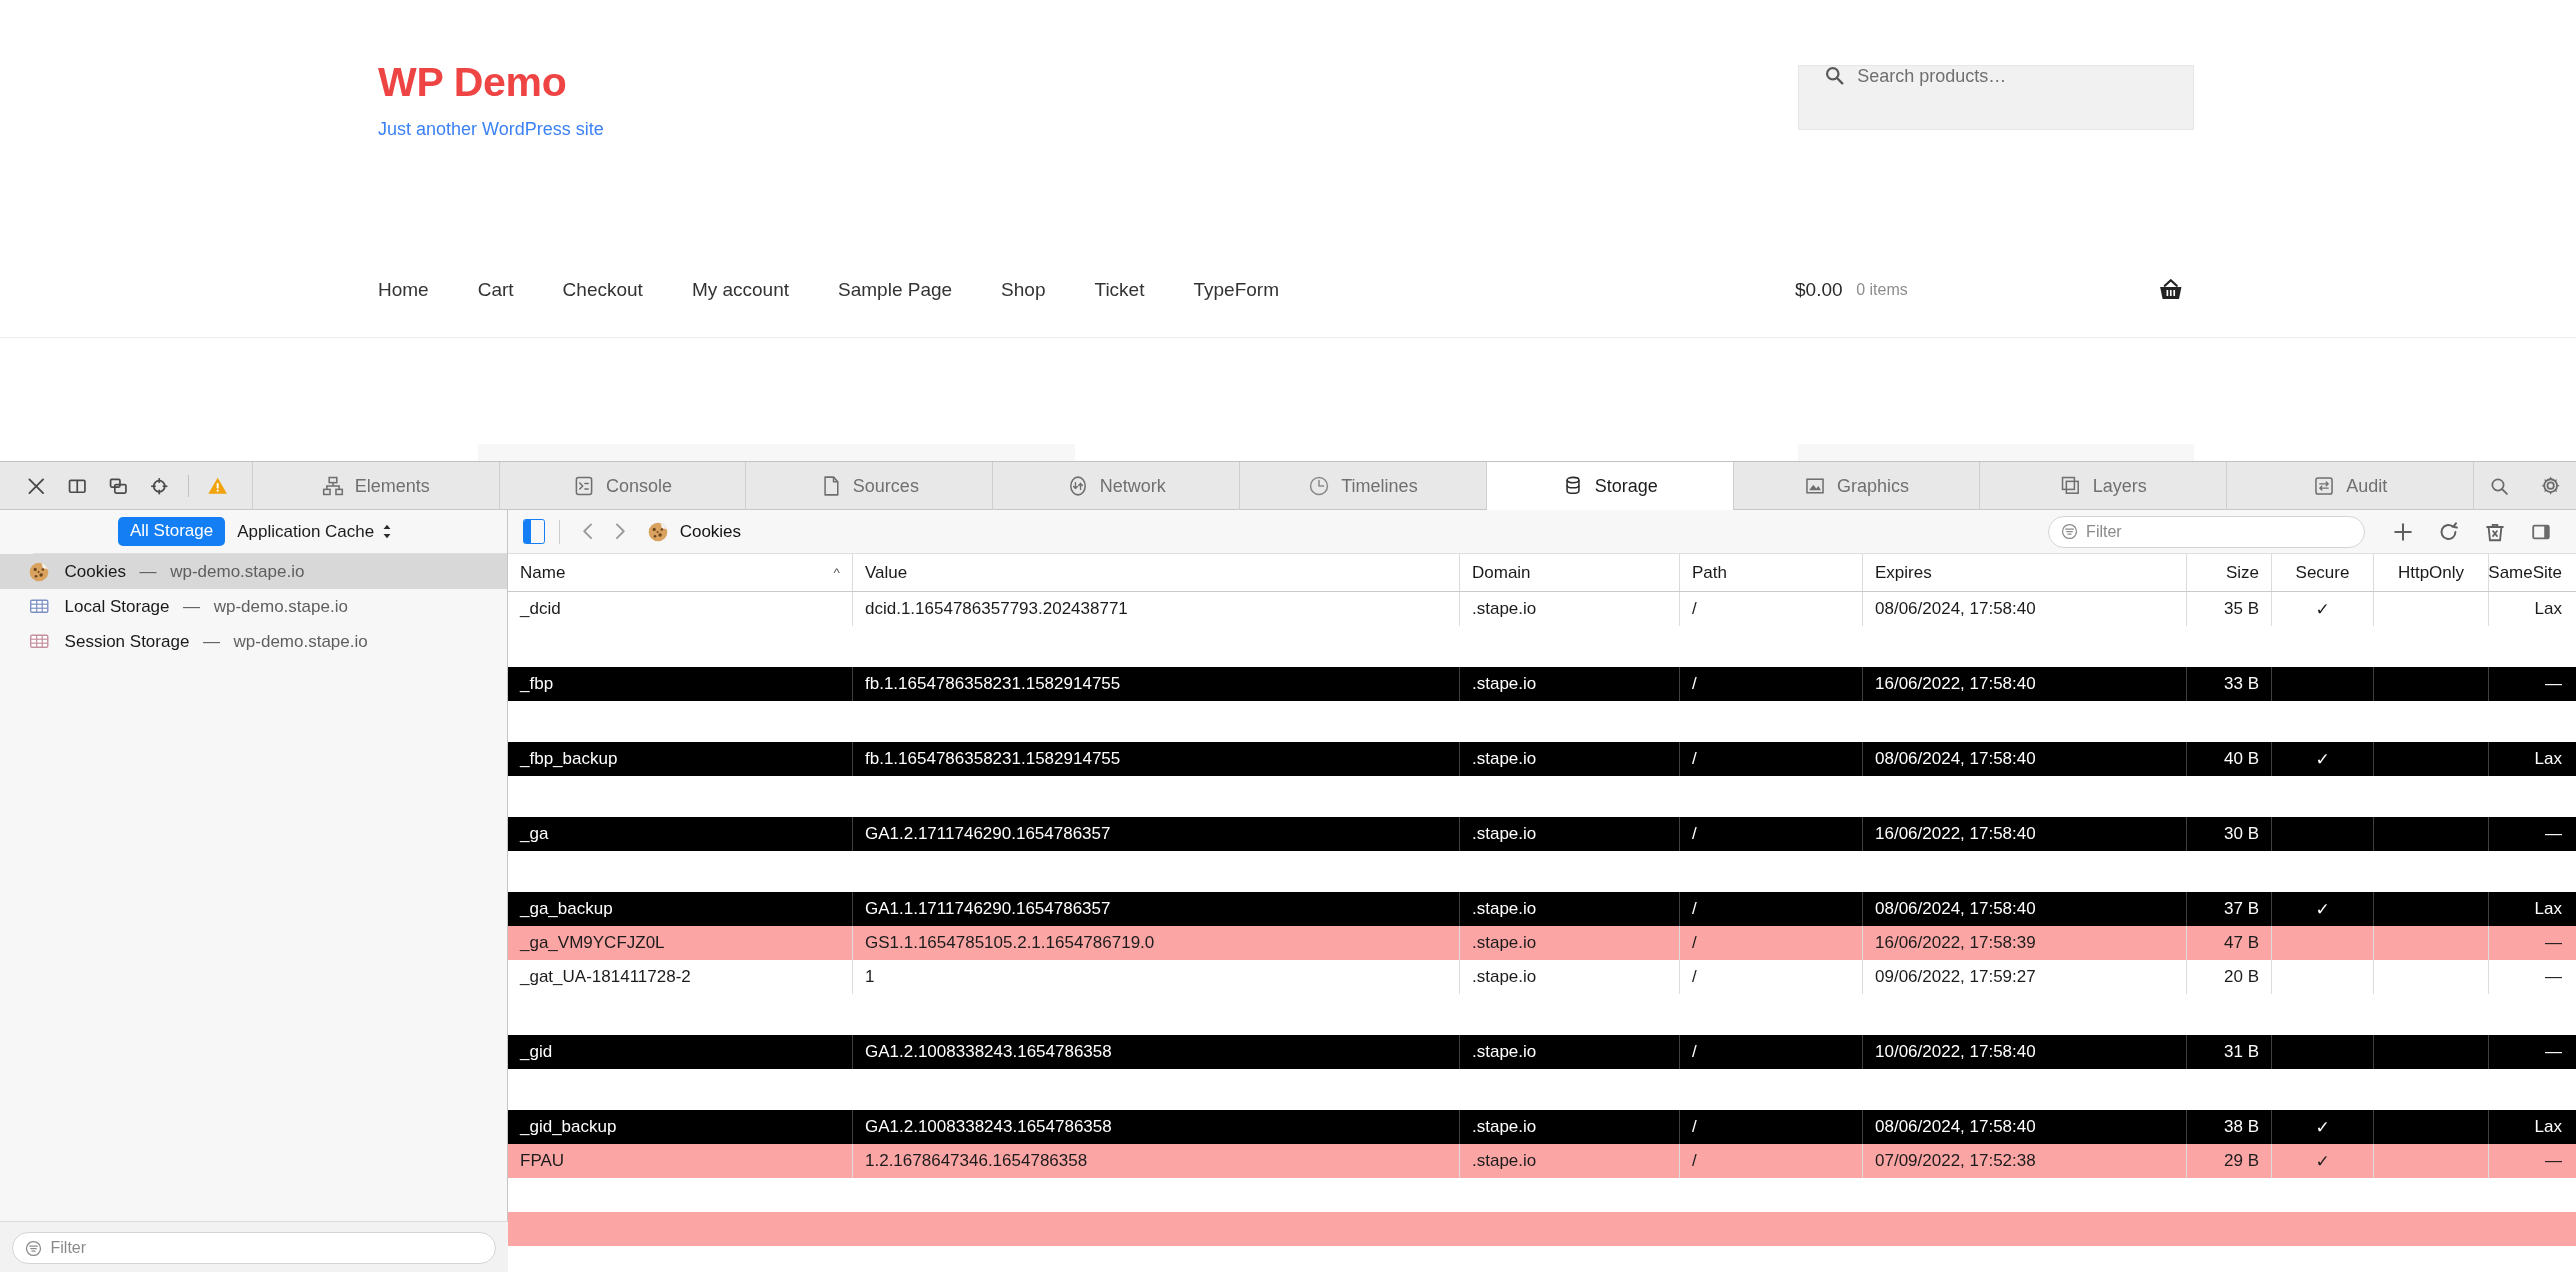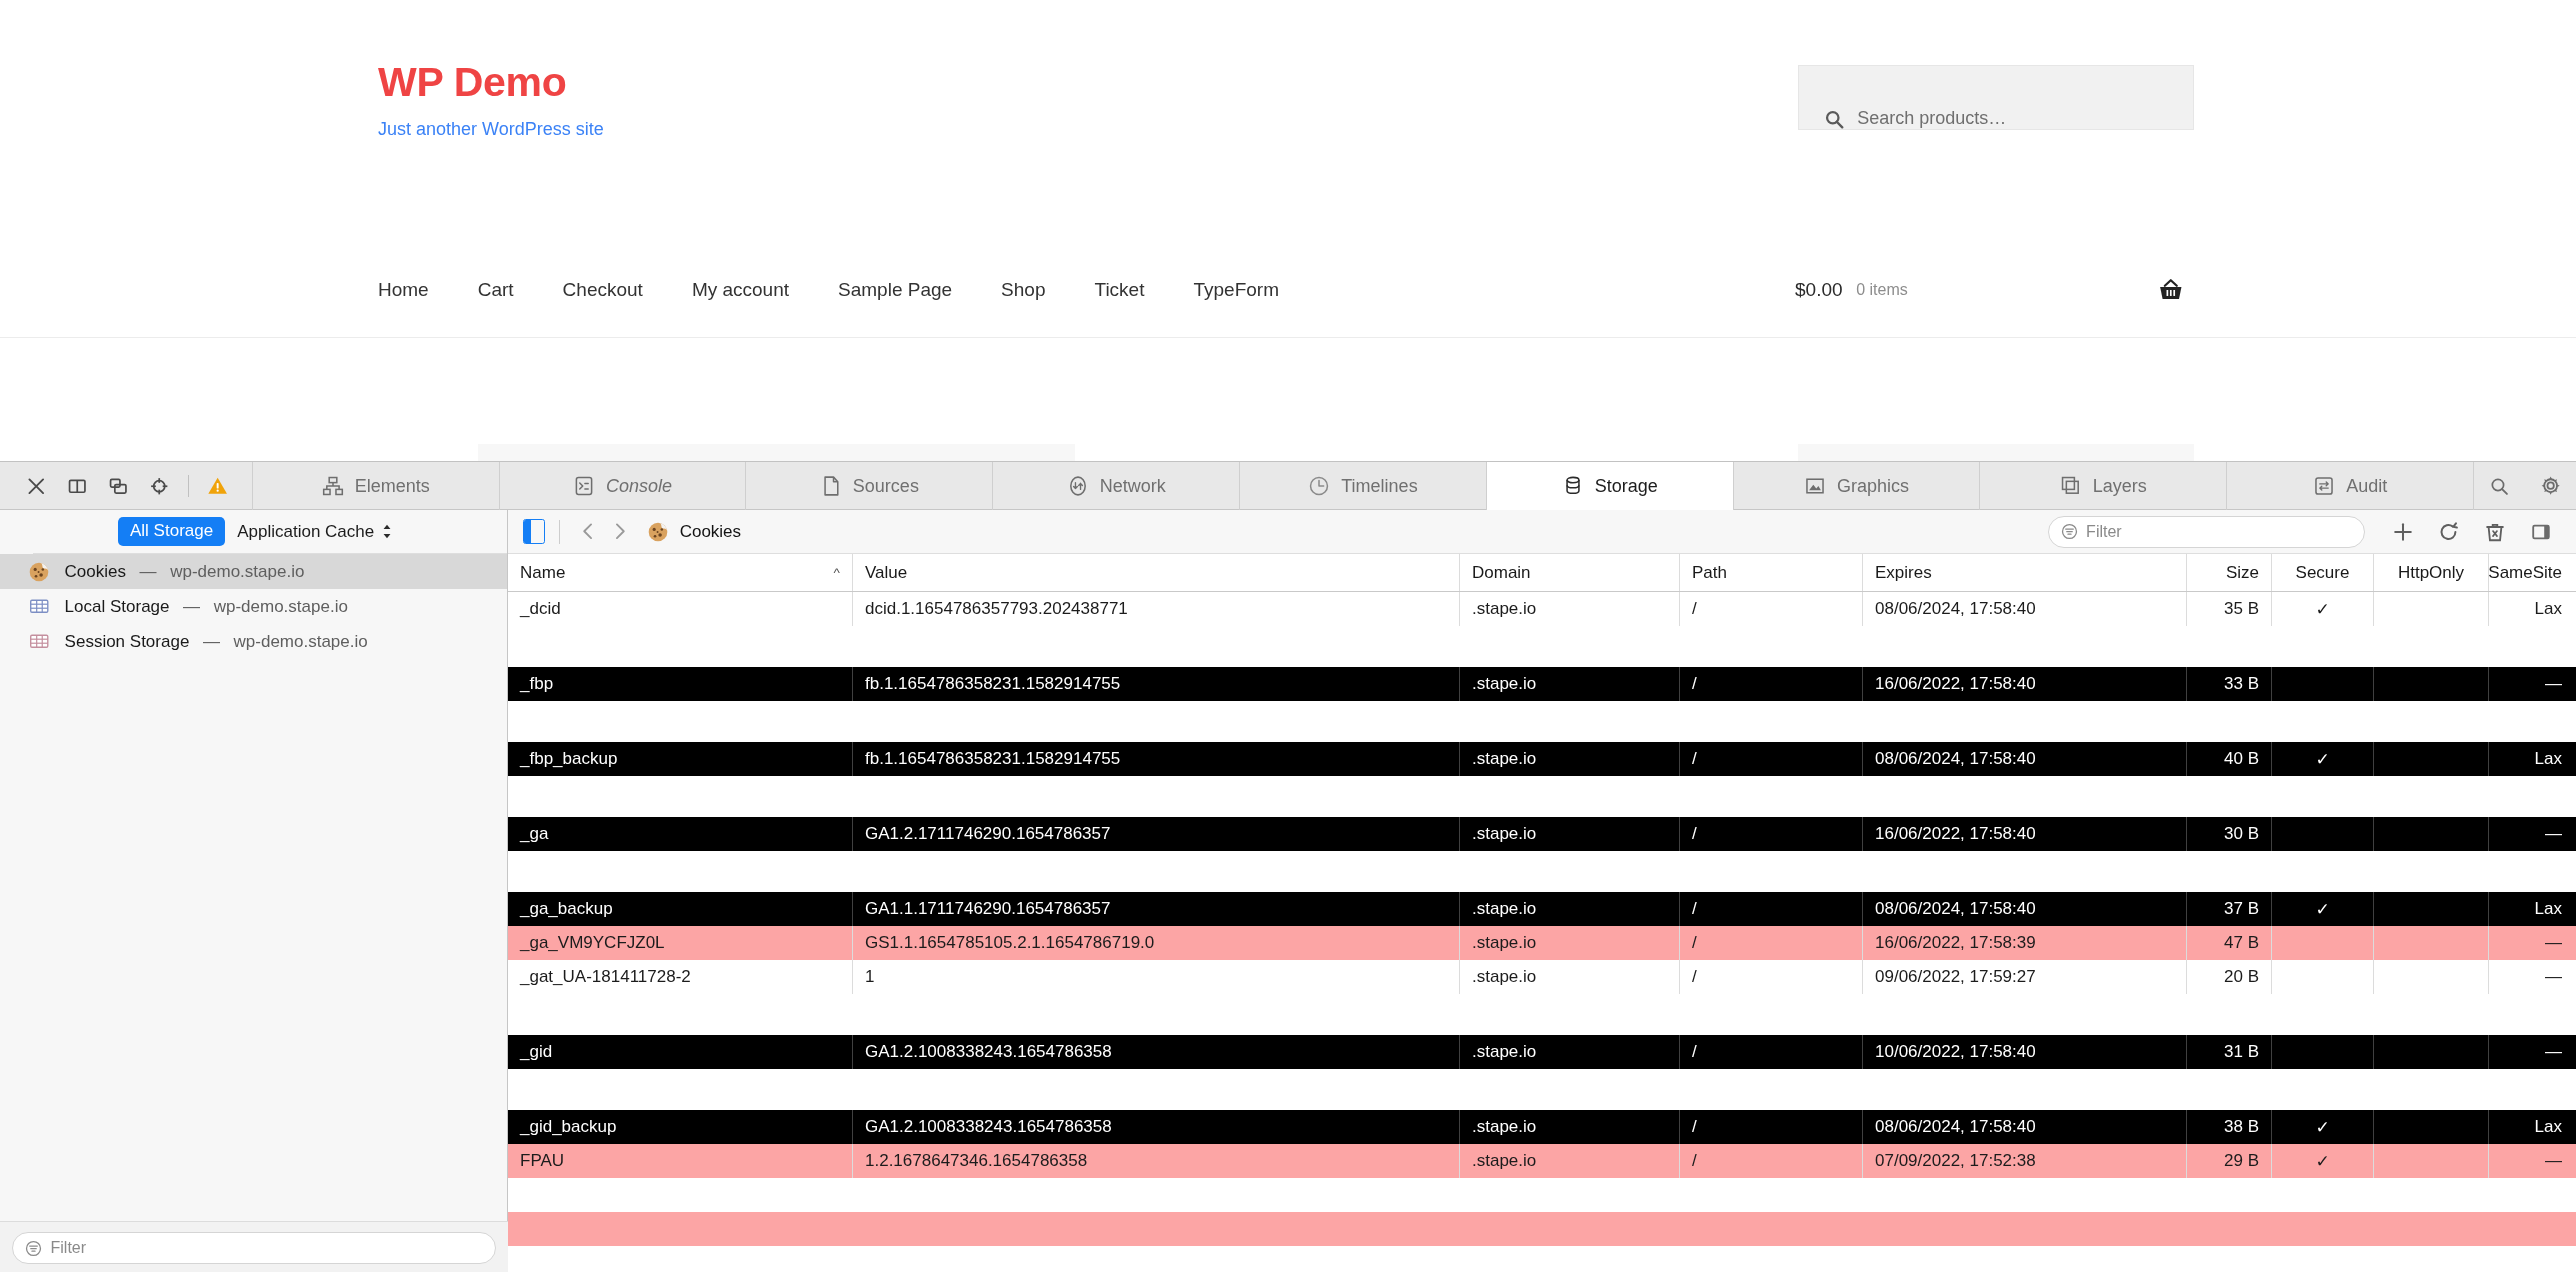--- a/index.html
+++ b/index.html
@@ -24,21 +24,21 @@
     font-size: 41px; font-weight: bold; color: #ef4444;
     letter-spacing: -0.3px; line-height: 1.1;
   }
   #site-description {
     margin-top: 13.6px; font-size: 18px; color: #3b82f6; font-weight: 400;
   }
   #product-search {
     position: absolute; left: 1798px; top: 65px;
     width: 396px; height: 65px;
     background: #f1f1f1; border: 0.9px solid #e6e6e6;
-    display: flex; align-items: flex-end; padding-left: 25.6px;
+    display: flex; align-items: flex-start; padding-left: 25.6px;
   }
   #product-search .mag { width: 19px; height: 19px; flex: 0 0 auto; margin-right: 13.6px; }
   #product-search .ph { font-size: 18px; color: #6f6f6f; }
 
   #site-nav {
     position: absolute; left: 0; top: 243px; width: 2576px; height: 94px;
   }
   #nav-list {
     position: absolute; left: 378px; top: 0;
     display: flex; align-items: center; height: 94px; gap: 49px;
@@ -326,21 +326,21 @@
         <span class="ic">
           <svg viewBox="0 0 26 26" width="22" height="22">
             <rect x="8.5" y="3" width="9" height="6" fill="none" stroke="#6e6e6e" stroke-width="1.8"></rect>
             <rect x="2" y="17" width="7.5" height="6" fill="none" stroke="#6e6e6e" stroke-width="1.8"></rect>
             <rect x="16.5" y="17" width="7.5" height="6" fill="none" stroke="#6e6e6e" stroke-width="1.8"></rect>
             <path d="M13 9 V13 M5.7 17 V13 H20.2 V17" fill="none" stroke="#6e6e6e" stroke-width="1.8"></path>
           </svg>
         </span>
         <span>Elements</span>
       </div>
-      <div class="insp-tab" style="flex:1 1 0;font-style:italic;">
+      <div class="insp-tab" style="flex:1 1 0;">
         <span class="ic">
           <svg viewBox="0 0 26 26" width="22" height="22">
             <rect x="4" y="3" width="18" height="20" rx="2.5" fill="none" stroke="#6e6e6e" stroke-width="1.8"></rect>
             <path d="M8 9.5 L11.5 13 L8 16.5" fill="none" stroke="#6e6e6e" stroke-width="1.8" stroke-linecap="round" stroke-linejoin="round"></path>
             <line x1="14" y1="10" x2="18" y2="10" stroke="#6e6e6e" stroke-width="1.6" stroke-linecap="round"></line>
             <line x1="14" y1="16.5" x2="18" y2="16.5" stroke="#6e6e6e" stroke-width="1.6" stroke-linecap="round"></line>
           </svg>
         </span>
         <span>Console</span>
       </div>

